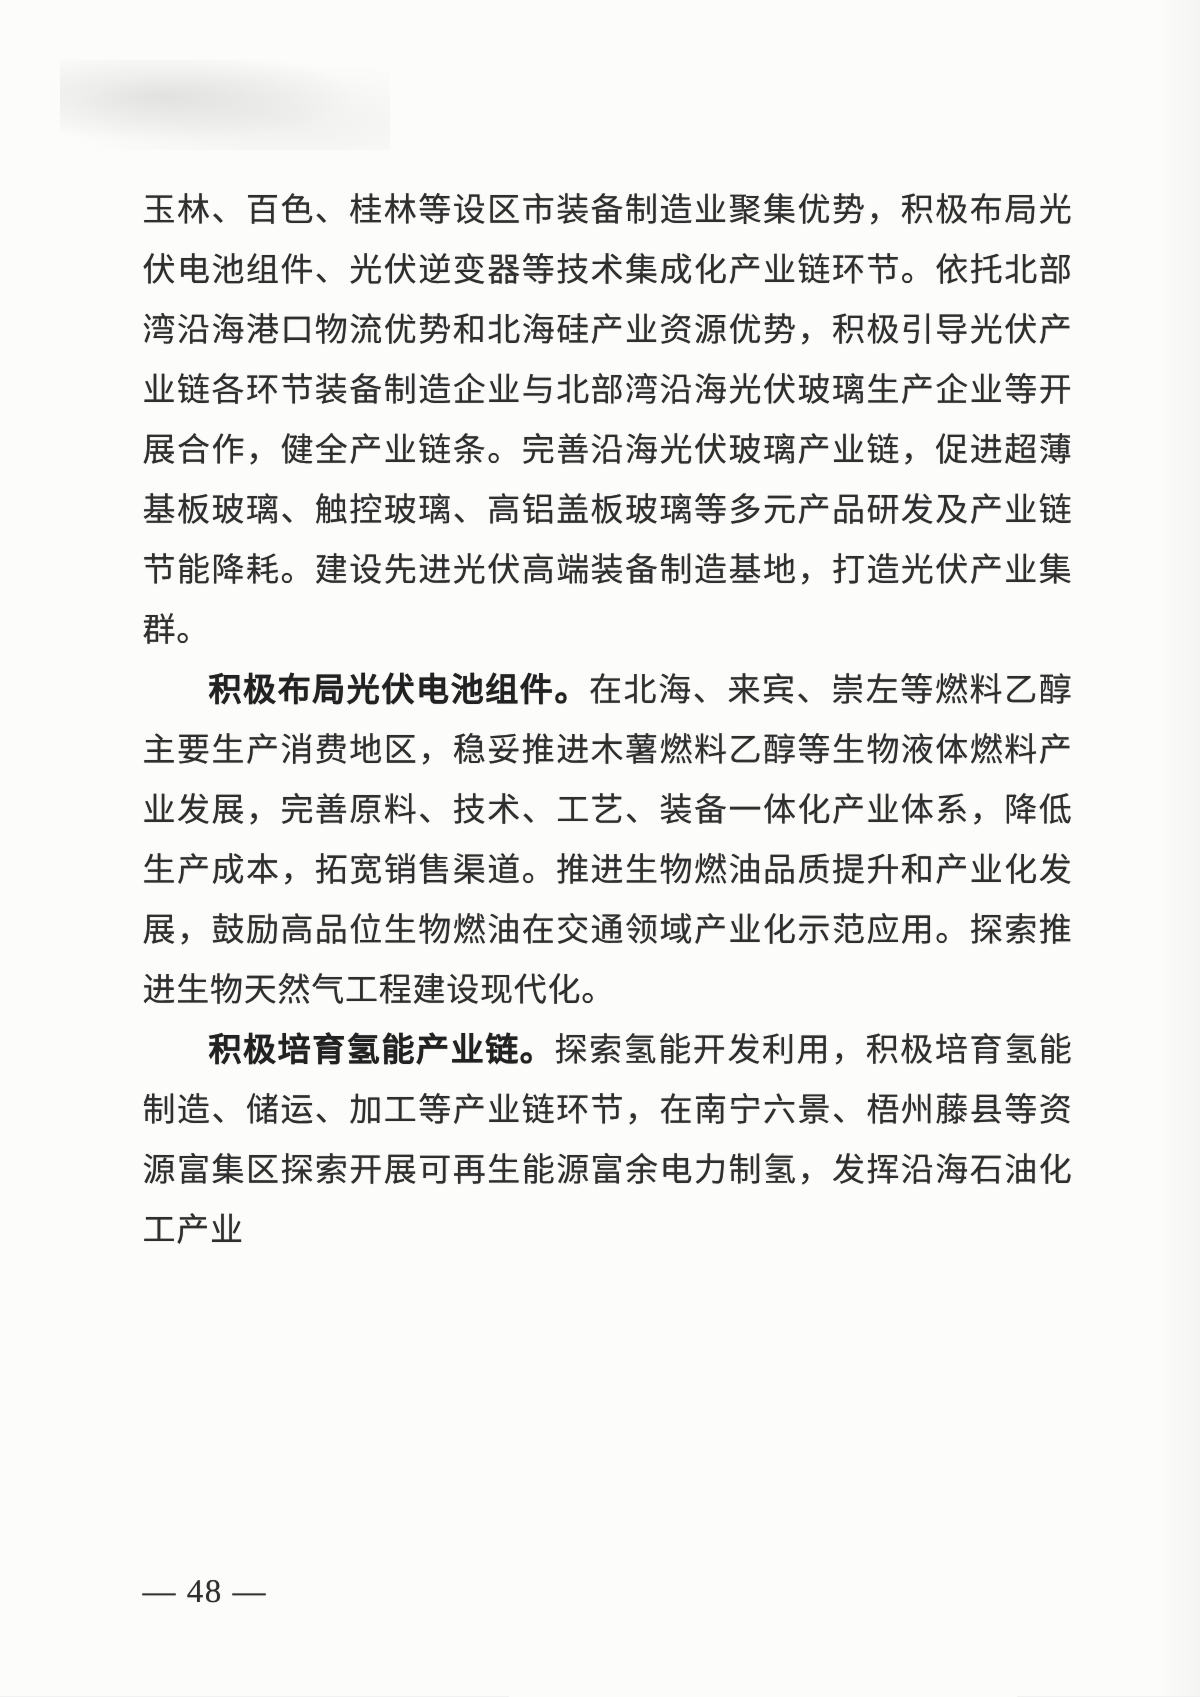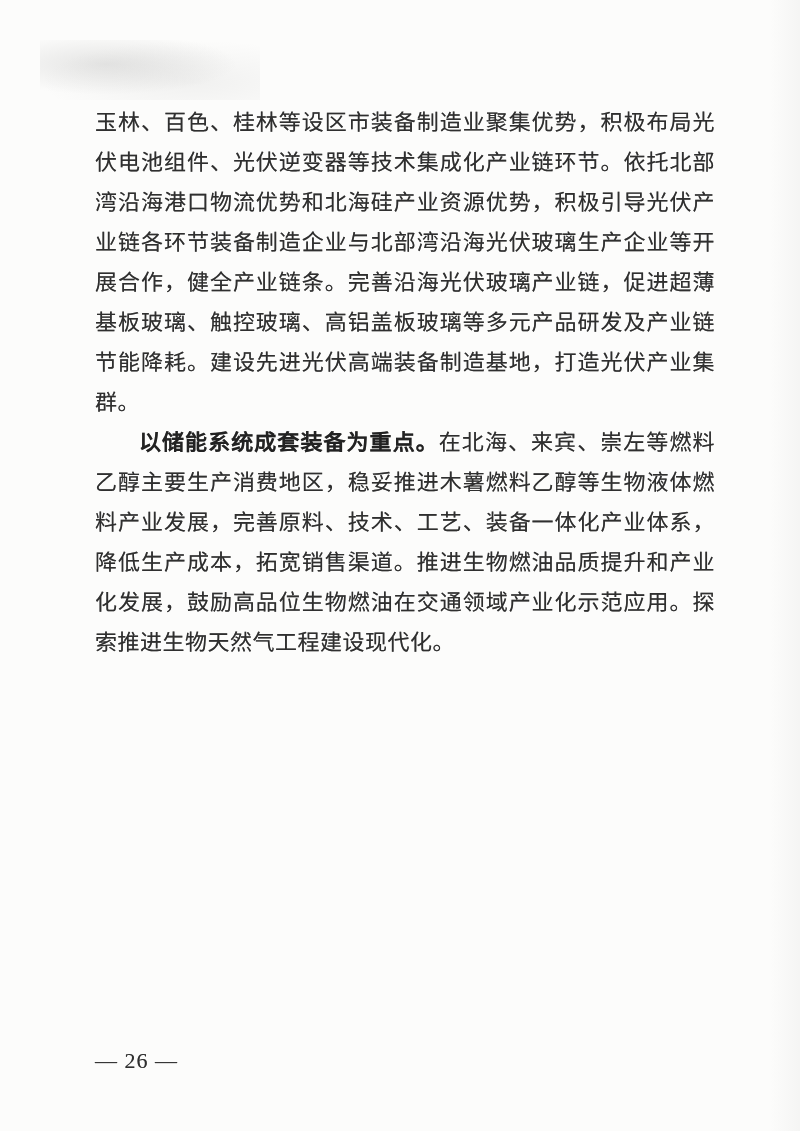--- a/index.html
+++ b/index.html
@@ -29,21 +29,21 @@
   }
   .scan-shade-right {
     position: absolute;
     right: 0; top: 0;
     width: 30px; height: 100%;
     background: linear-gradient(to right, rgba(150,150,150,0) 0%, rgba(150,150,150,0.07) 100%);
     pointer-events: none;
   }
   .content {
     position: absolute;
-    top: 103px;
+    top: 120px;
     left: 95px;
     width: 620px;
   }
   .para {
     margin: 0;
     font-size: 22px;
     line-height: 40px;
     letter-spacing: 0.5px;
     text-align: justify;
     text-justify: inter-character;
@@ -70,18 +70,19 @@
 <body>
 
 <div class="page">
   <div class="scan-smudge-top-left"></div>
   <div class="scan-shade-right"></div>
 
   <div class="content">
     <p class="para"><span class="lead"></span><span>玉林、百色、桂林等设区市装备制造业聚集优势，积极布局光伏电池组件、光伏逆变器等技术集成化产业链环节。依托北部湾沿海港口物流优势和北海硅产业资源优势，积极引导光伏产业链各环节装备制造企业与北部湾沿海光伏玻璃生产企业等开展合作，健全产业链条。完善沿海光伏玻璃产业链，促进超薄基板玻璃、触控玻璃、高铝盖板玻璃等多元产品研发及产业链节能降耗。建设先进光伏高端装备制造基地，打造光伏产业集群。</span></p>
 
 
-    <p class="para indented"><span class="lead">以储能系统成套装备为重点。</span><span>在北海、来宾、崇左等燃料乙醇主要生产消费地区，稳妥推进木薯燃料乙醇等生物液体燃料产业发展，完善原料、技术、工艺、装备一体化产业体系，降低生产成本，拓宽销售渠道。推进生物燃油品质提升和产业化发展，鼓励高品位生物燃油在交通领域产业化示范应用。探索推进生物天然气工程建设现代化。</span></p>
+    <p class="para indented"><span class="lead">积极布局光伏电池组件。</span><span>在北海、来宾、崇左等燃料乙醇主要生产消费地区，稳妥推进木薯燃料乙醇等生物液体燃料产业发展，完善原料、技术、工艺、装备一体化产业体系，降低生产成本，拓宽销售渠道。推进生物燃油品质提升和产业化发展，鼓励高品位生物燃油在交通领域产业化示范应用。探索推进生物天然气工程建设现代化。</span></p>
 
+    <p class="para indented"><span class="lead">积极培育氢能产业链。</span><span>探索氢能开发利用，积极培育氢能制造、储运、加工等产业链环节，在南宁六景、梧州藤县等资源富集区探索开展可再生能源富余电力制氢，发挥沿海石油化工产业</span></p>
   </div>
 
-  <div class="footer">— 26 —</div>
+  <div class="footer">— 48 —</div>
 </div>
 
 </body></html>

